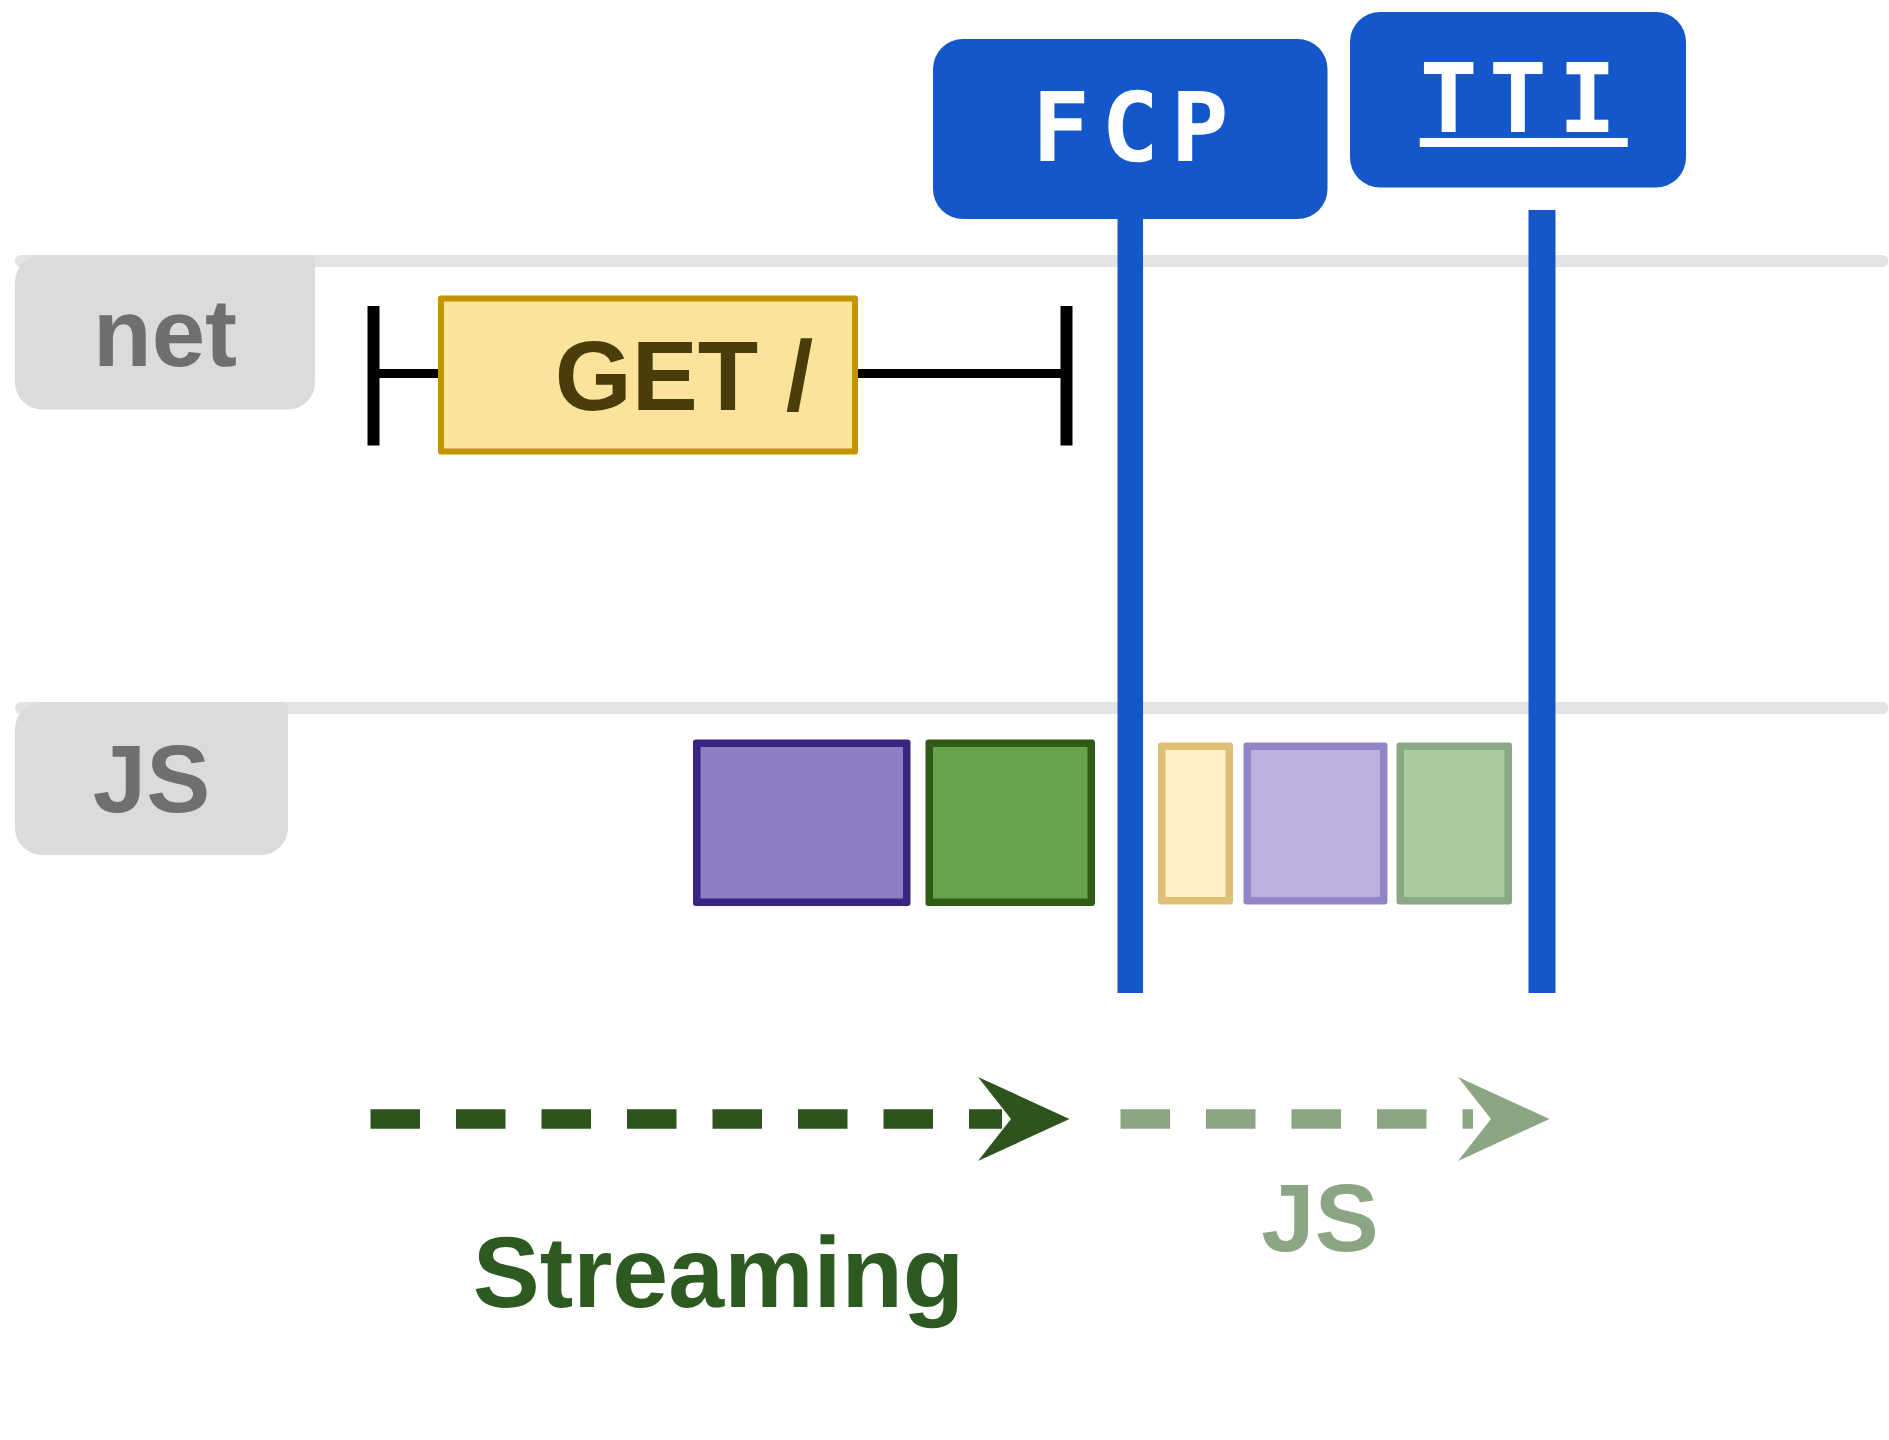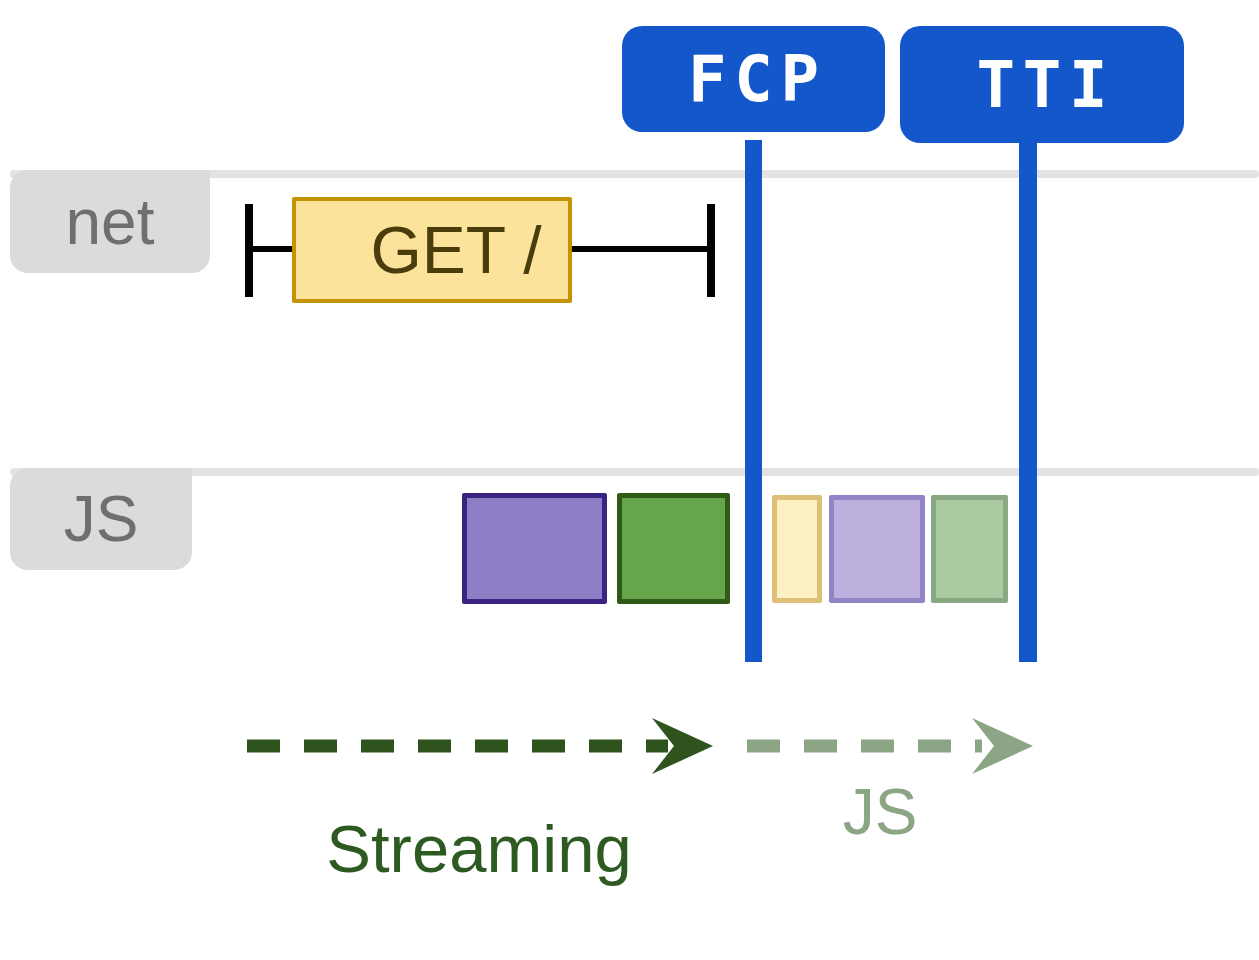--- a/index.html
+++ b/index.html
@@ -4,21 +4,21 @@
 <style>
   html, body { margin: 0; padding: 0; background: #ffffff; }
   .canvas {
     position: relative;
     width: 1259px;
     height: 960px;
     background: #ffffff;
     overflow: hidden;
     font-family: "Liberation Sans", sans-serif;
   }
-  .abs { position: absolute; box-sizing: border-box; }
+  .abs { position: absolute; box-sizing: border-box; font-weight: bold; }
 
   
   .lane-line { background: #E3E3E3; height: 8px; border-radius: 4px; }
   .lane-label {
     background: #DBDBDB;
     color: #6F6F6F;
     border-radius: 18px 4px 18px 18px;
     display: flex; align-items: center; justify-content: center;
     font-size: 64px;
     line-height: 1;
@@ -98,24 +98,24 @@
 
   <div class="abs task task-purple" style="left:462px; top:493px; width:145px; height:111px;"></div>
   <div class="abs task task-green" style="left:617px; top:493px; width:113px; height:111px;"></div>
   <div class="abs task task-yellow-faded" style="left:772px; top:495px; width:50px; height:108px;"></div>
   <div class="abs task task-purple-faded" style="left:829px; top:495px; width:96px; height:108px;"></div>
   <div class="abs task task-green-faded" style="left:931px; top:495px; width:77px; height:108px;"></div>
 
   <div class="abs marker-stem" style="left:745px; top:140px; width:17px; height:522px;"></div>
   <div class="abs marker-stem" style="left:1019px; top:140px; width:18px; height:522px;"></div>
 
-  <div class="abs marker-badge" style="left:622px; top:26px; width:263px; height:106px;">
+  <div class="abs marker-badge" style="left:622px; top:26px; width:263px; height:120px;">
     <span>FCP</span>
   </div>
-  <div class="abs marker-badge" style="left:900px; top:26px; width:284px; height:117px;">
+  <div class="abs marker-badge" style="left:900px; top:8px; width:224px; height:117px;text-decoration:underline;">
     <span>TTI</span>
   </div>
 
   <svg class="arrows" width="1259" height="960" viewBox="0 0 1259 960">
     <g>
       <line x1="247" y1="746" x2="668" y2="746" stroke="#2E531C" stroke-width="13" stroke-dasharray="33 24"></line>
       <polygon points="713,746 652,718 674,746 652,774" fill="#2E531C"></polygon>
     </g>
     <g>
       <line x1="747" y1="746" x2="982" y2="746" stroke="#8CA585" stroke-width="13" stroke-dasharray="33 24"></line>

